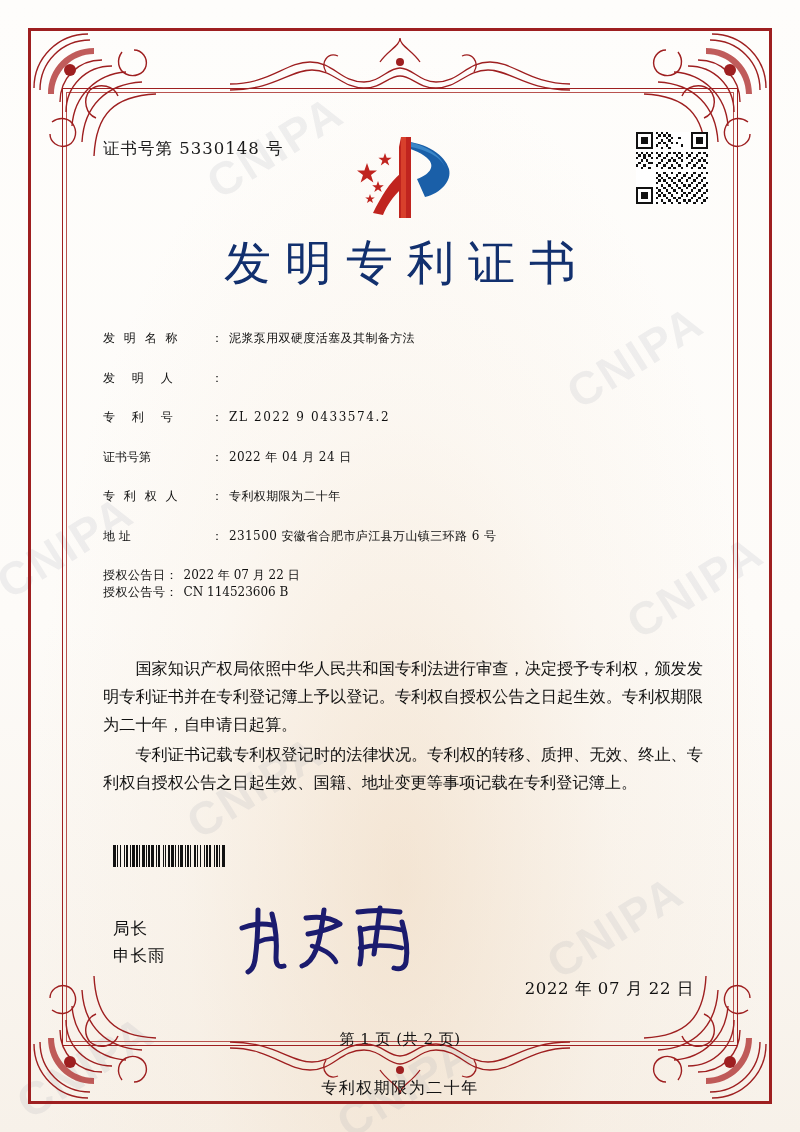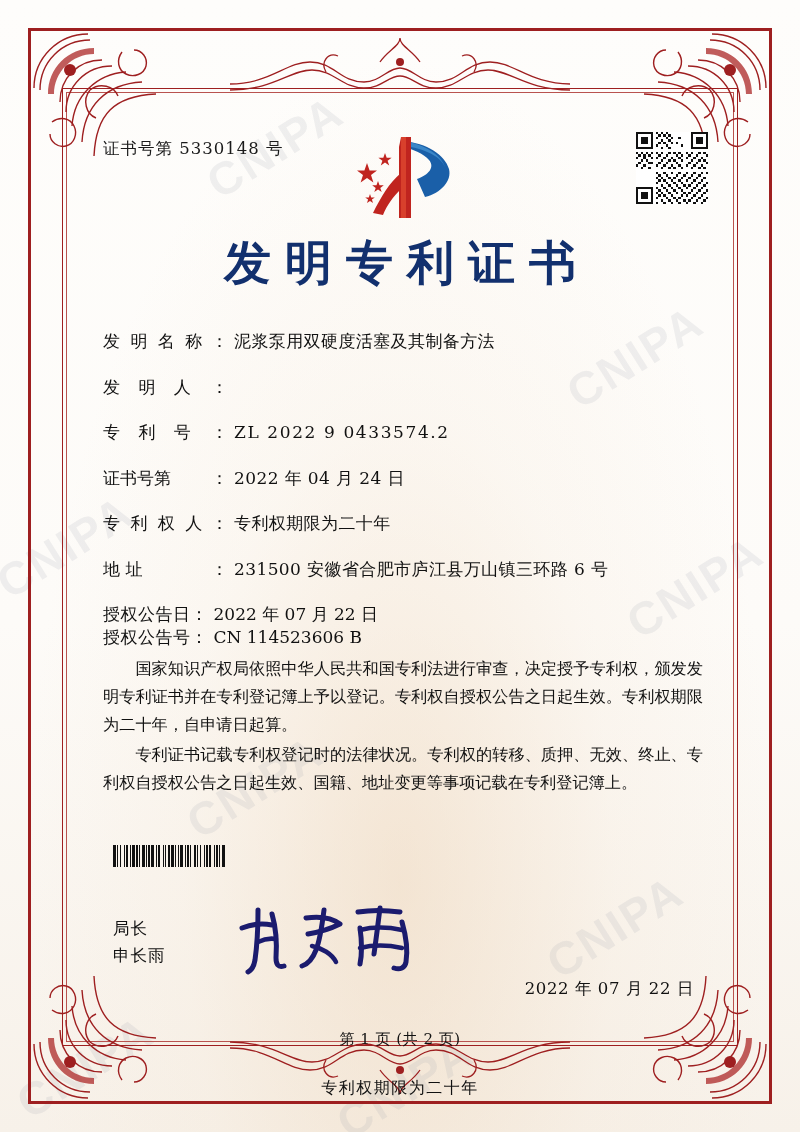--- a/index.html
+++ b/index.html
@@ -108,33 +108,33 @@
     left: 345px; top: 135px;
     width: 110px; height: 85px;
   }
 
   
   .title {
     position: absolute;
     left: 0; right: 0; top: 232px;
     text-align: center;
     font-size: 47px;
-    font-weight: 700;
+    font-weight: 400;
     color: #12306e;
     letter-spacing: 14px;
     text-indent: 14px;
     font-family: "DejaVu Serif", "Liberation Serif", serif;
   }
 
   
   .fields {
     position: absolute;
     left: 103px; top: 330px;
     width: 600px;
-    font-size: 17px;
+    font-size: 12px;
     color: #111;
   }
   .field-row {
     display: flex;
     align-items: baseline;
     margin-bottom: 22.5px;
   }
   .f-label {
     width: 108px;
     flex: 0 0 108px;

